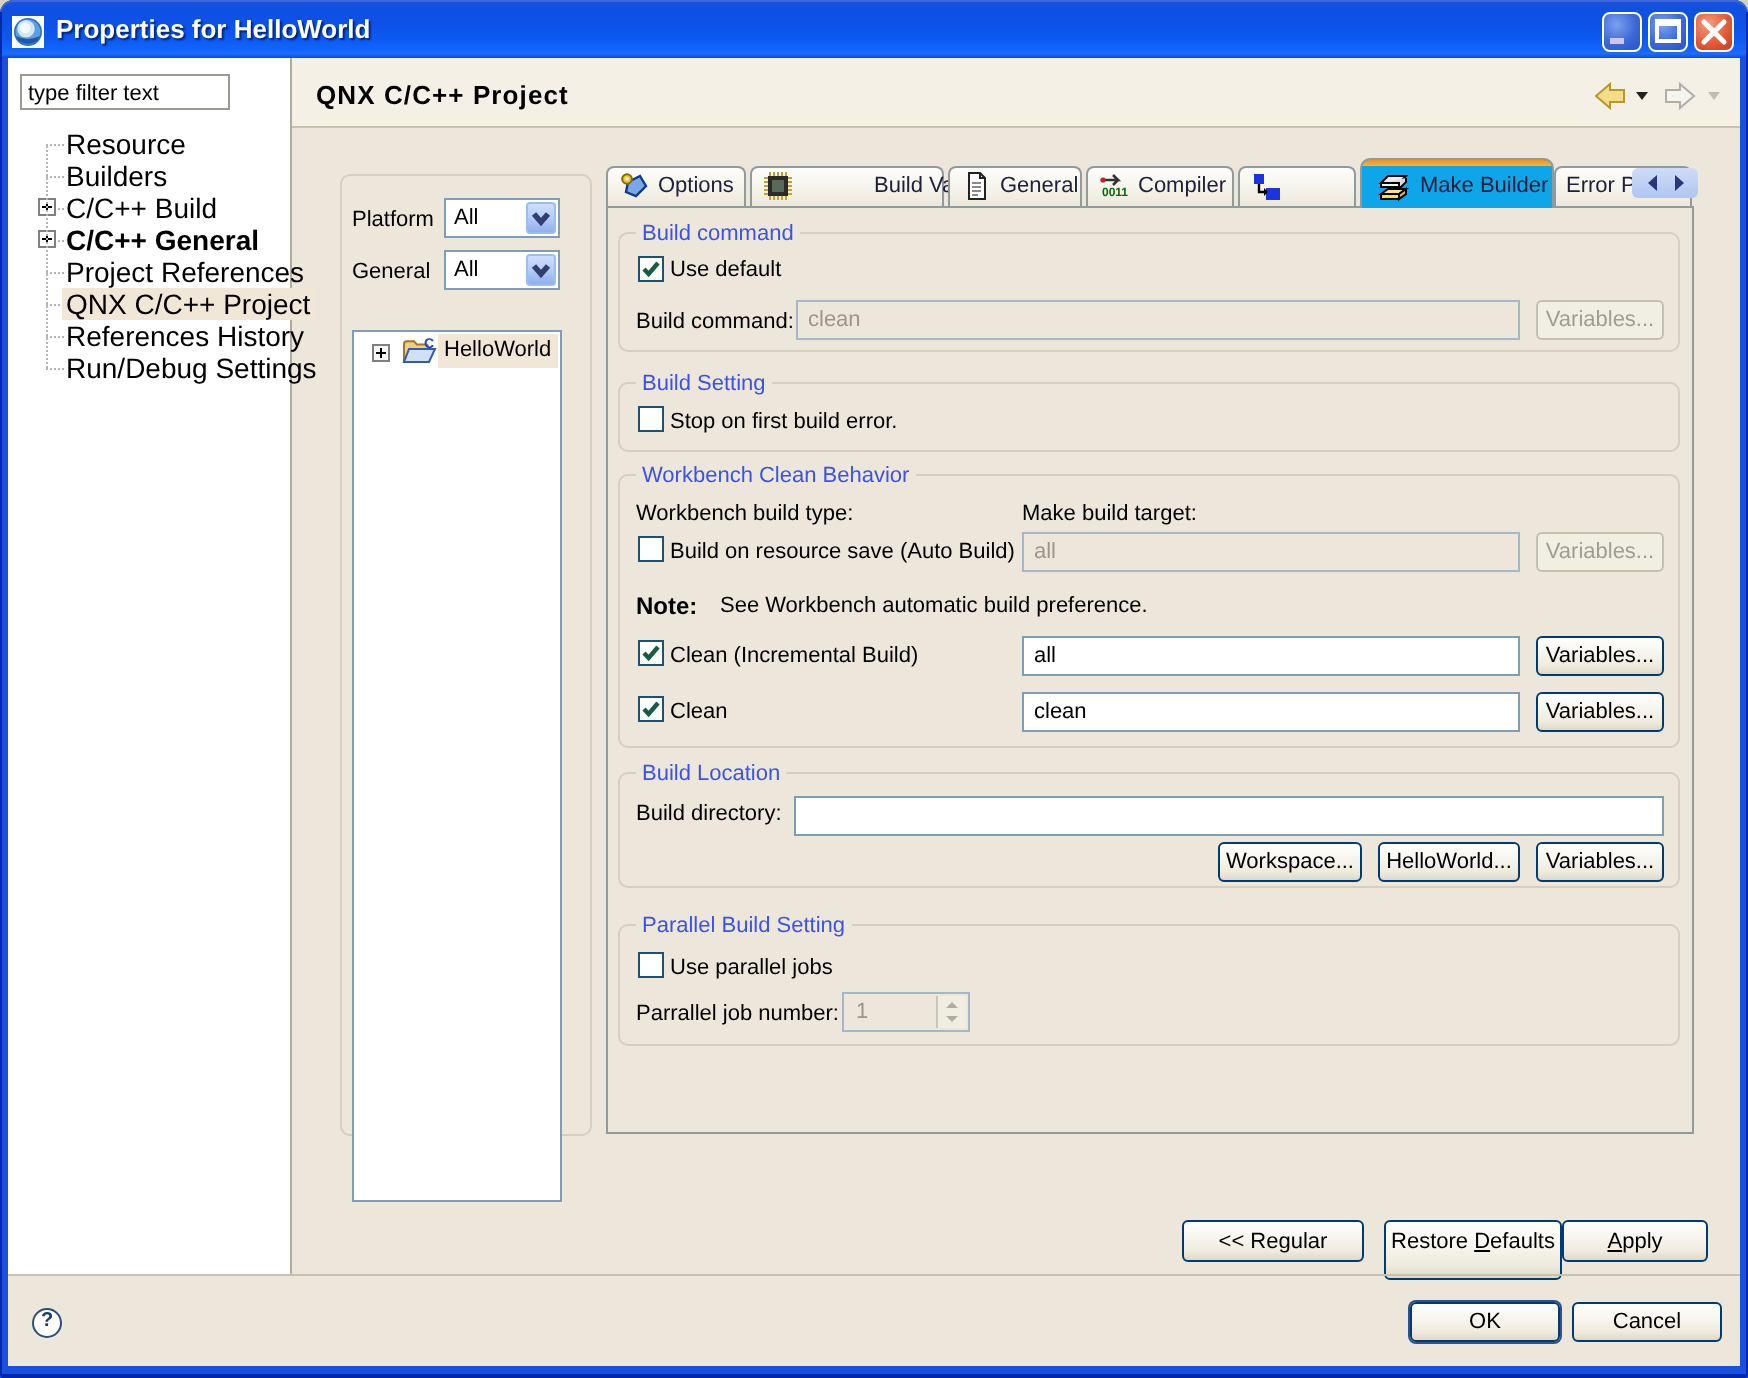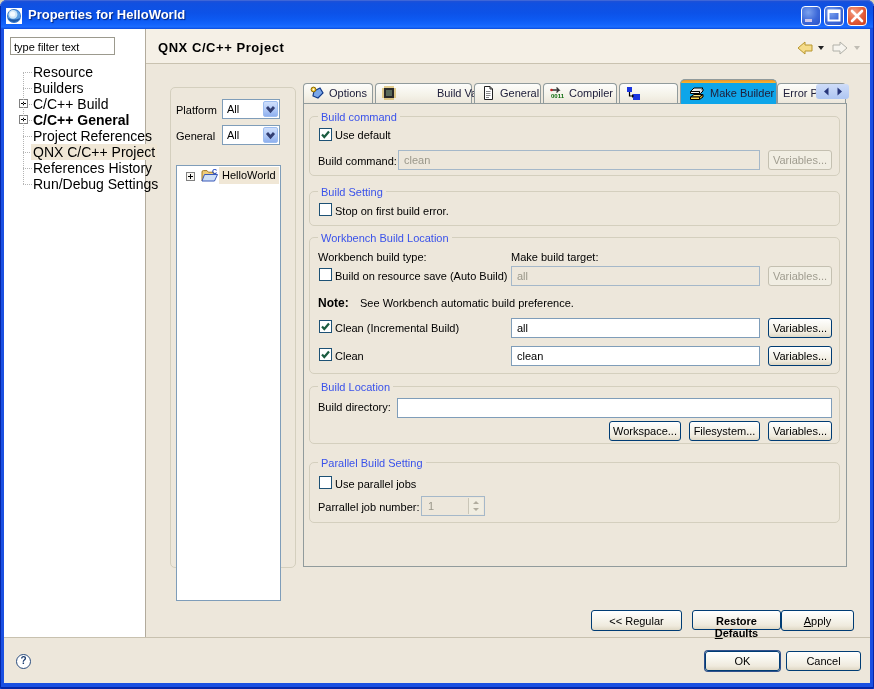--- a/index.html
+++ b/index.html
@@ -243,21 +243,21 @@
     </div>
     <div class="lbl" style="left:335px;top:129px;">Use default</div>
     <div class="lbl" style="left:318px;top:155px;">Build command:</div>
     <div class="dfield" style="left:398px;top:150px;width:362px;height:20px;">clean</div>
     <div class="dbtn" style="left:768px;top:150px;width:64px;height:20px;padding-top:3px;">Variables...</div>
     <div class="grp" style="left:309px;top:191px;width:531px;height:35px;"></div>
     <div class="grplabel" style="left:318px;top:186px;">Build Setting</div>
     <div class="cb" style="left:319px;top:203px;"></div>
     <div class="lbl" style="left:335px;top:205px;">Stop on first build error.</div>
     <div class="grp" style="left:309px;top:237px;width:531px;height:137px;"></div>
-    <div class="grplabel" style="left:318px;top:232px;">Workbench Build Location</div>
+    <div class="grplabel" style="left:318px;top:232px;">Workbench Clean Behavior</div>
     <div class="lbl" style="left:318px;top:251px;">Workbench build type:</div>
     <div class="lbl" style="left:511px;top:251px;">Make build target:</div>
     <div class="cb" style="left:319px;top:268px;"></div>
     <div class="lbl" style="left:335px;top:270px;">Build on resource save (Auto Build)</div>
     <div class="dfield" style="left:511px;top:266px;width:249px;height:20px;">all</div>
     <div class="dbtn" style="left:768px;top:266px;width:64px;height:20px;padding-top:3px;">Variables...</div>
     <div class="lbl" style="left:318px;top:296px;font-weight:bold;font-size:12px;">Note:</div>
     <div class="lbl" style="left:360px;top:297px;">See Workbench automatic build preference.</div>
     <div class="cb" style="left:319px;top:320px;">
       <svg width="11" height="11" viewBox="0 0 11 11">
@@ -273,35 +273,35 @@
       </svg>
     </div>
     <div class="lbl" style="left:335px;top:350px;">Clean</div>
     <div class="field" style="left:511px;top:346px;width:249px;height:20px;">clean</div>
     <div class="btn" style="left:768px;top:346px;width:64px;height:20px;padding-top:3px;">Variables...</div>
     <div class="grp" style="left:309px;top:386px;width:531px;height:58px;"></div>
     <div class="grplabel" style="left:318px;top:381px;">Build Location</div>
     <div class="lbl" style="left:318px;top:401px;">Build directory:</div>
     <div class="field" style="left:397px;top:398px;width:435px;height:20px;"></div>
     <div class="btn" style="left:609px;top:421px;width:72px;height:20px;padding-top:3px;">Workspace...</div>
-    <div class="btn" style="left:689px;top:421px;width:71px;height:20px;padding-top:3px;">Filesystem...</div>
+    <div class="btn" style="left:689px;top:421px;width:71px;height:20px;padding-top:3px;">HelloWorld...</div>
     <div class="btn" style="left:768px;top:421px;width:64px;height:20px;padding-top:3px;">Variables...</div>
     <div class="grp" style="left:309px;top:462px;width:531px;height:61px;"></div>
     <div class="grplabel" style="left:318px;top:457px;">Parallel Build Setting</div>
     <div class="cb" style="left:319px;top:476px;"></div>
     <div class="lbl" style="left:335px;top:478px;">Use parallel jobs</div>
     <div class="lbl" style="left:318px;top:501px;">Parrallel job number:</div>
     <div class="spin">1<div class="abs" style="right:1px;top:1px;width:15px;height:16px;background:#f0ede1;border-left:1px solid #cac6b8;">
         <svg width="14" height="16" viewBox="0 0 14 16">
           <path d="M4 6 L7 3 L10 6z" fill="#b0ac9e"></path>
           <path d="M4 10 L7 13 L10 10z" fill="#b0ac9e"></path>
         </svg>
       </div></div>
   </div>
 
 <div class="btn" style="left:591px;top:610px;width:91px;height:21px;padding-top:4px;">&lt;&lt; Regular</div>
-<div class="btn" style="left:692px;top:610px;width:89px;height:20px;padding-top:4px;font-weight:bold;">Restore <span style="text-decoration:underline">D</span>efaults</div>
+<div class="btn" style="left:692px;top:610px;width:89px;height:30px;padding-top:4px;">Restore <span style="text-decoration:underline">D</span>efaults</div>
 <div class="btn" style="left:781px;top:610px;width:73px;height:21px;padding-top:4px;"><span style="text-decoration:underline">A</span>pply</div>
 
 <div class="abs" style="left:4px;top:637px;width:866px;height:1px;background:#c8c1af;"></div>
 <div class="abs" style="left:16px;top:654px;width:15px;height:15px;border:1.5px solid #2a4d7e;border-radius:50%;text-align:center;line-height:12px;font-size:10px;font-weight:bold;color:#1a3c6e;background:#fff;">?</div>
 <div class="btn" style="left:705px;top:651px;width:75px;height:20px;padding-top:3px;box-shadow:0 0 0 1px #30508c;">OK</div>
 <div class="btn" style="left:786px;top:651px;width:75px;height:20px;padding-top:3px;">Cancel</div>
 
 </body></html>

